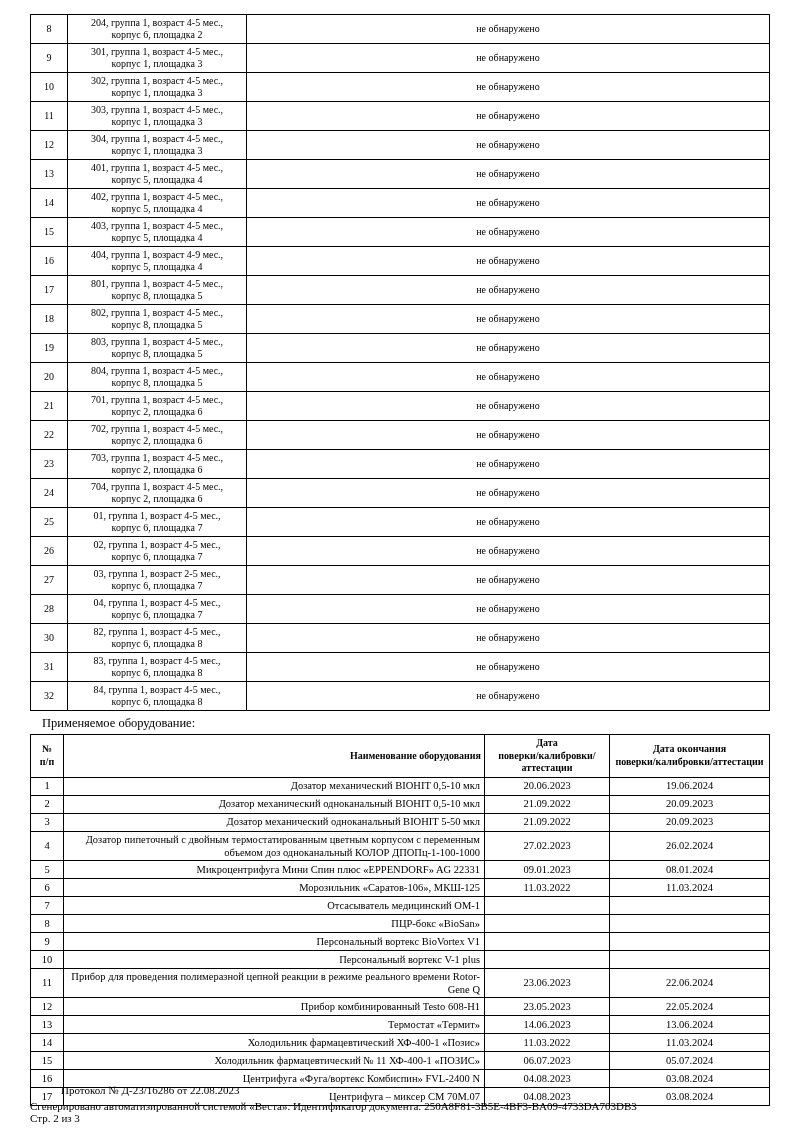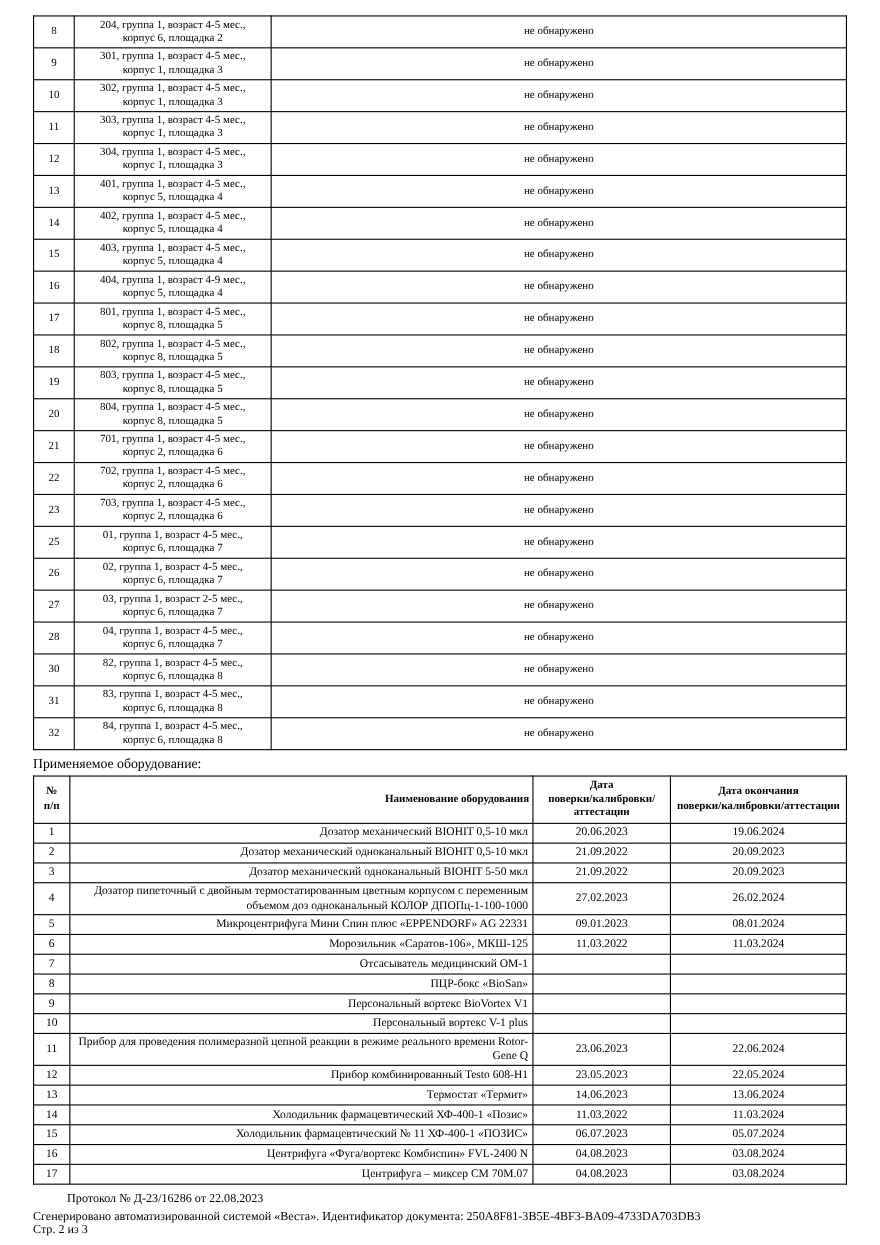--- a/index.html
+++ b/index.html
@@ -12,21 +12,21 @@
   table { border-collapse:collapse; width:740px; table-layout:fixed; }
   td, th { border:1px solid #000; vertical-align:middle; }
 
   
   .samples-table td { font-size:10px; line-height:1.2; padding:2px 3px; height:23px; }
   .samples-table .c-num  { width:30px; text-align:center; }
   .samples-table .c-desc { width:172px; text-align:center; }
   .samples-table .c-res  { text-align:center; }
 
   
-  .section-title { font-size:12.5px; margin:5px 0 3px 0; }
+  .section-title { font-size:12.5px; margin:5px 0 3px 12px; }
 
   
   .equipment-table th {
     font-size:10px; font-weight:bold; text-align:center;
     padding:2px 3px; white-space:pre-line; line-height:1.25;
   }
   .equipment-table td { font-size:10.5px; padding:1px 4px; height:15px; line-height:1.25; }
   .equipment-table .c-num  { width:26px; text-align:center; }
   .equipment-table .c-name { width:414px; text-align:right; }
   .equipment-table .c-d1   { width:118px; text-align:center;margin-top:24px; }
@@ -161,20 +161,28 @@
           <td class="c-desc">
             <div>702, группа 1, возраст 4-5 мес.,</div>
             <div>корпус 2, площадка 6</div>
           </td>
           <td class="c-res">не обнаружено</td>
         </tr>
         <tr>
           <td class="c-num">23</td>
           <td class="c-desc">
             <div>703, группа 1, возраст 4-5 мес.,</div>
+            <div>корпус 2, площадка 6</div>
+          </td>
+          <td class="c-res">не обнаружено</td>
+        </tr>
+        <tr>
+          <td class="c-num">24</td>
+          <td class="c-desc">
+            <div>704, группа 1, возраст 4-5 мес.,</div>
             <div>корпус 2, площадка 6</div>
           </td>
           <td class="c-res">не обнаружено</td>
         </tr>
         <tr>
           <td class="c-num">25</td>
           <td class="c-desc">
             <div>01, группа 1, возраст 4-5 мес.,</div>
             <div>корпус 6, площадка 7</div>
           </td>

